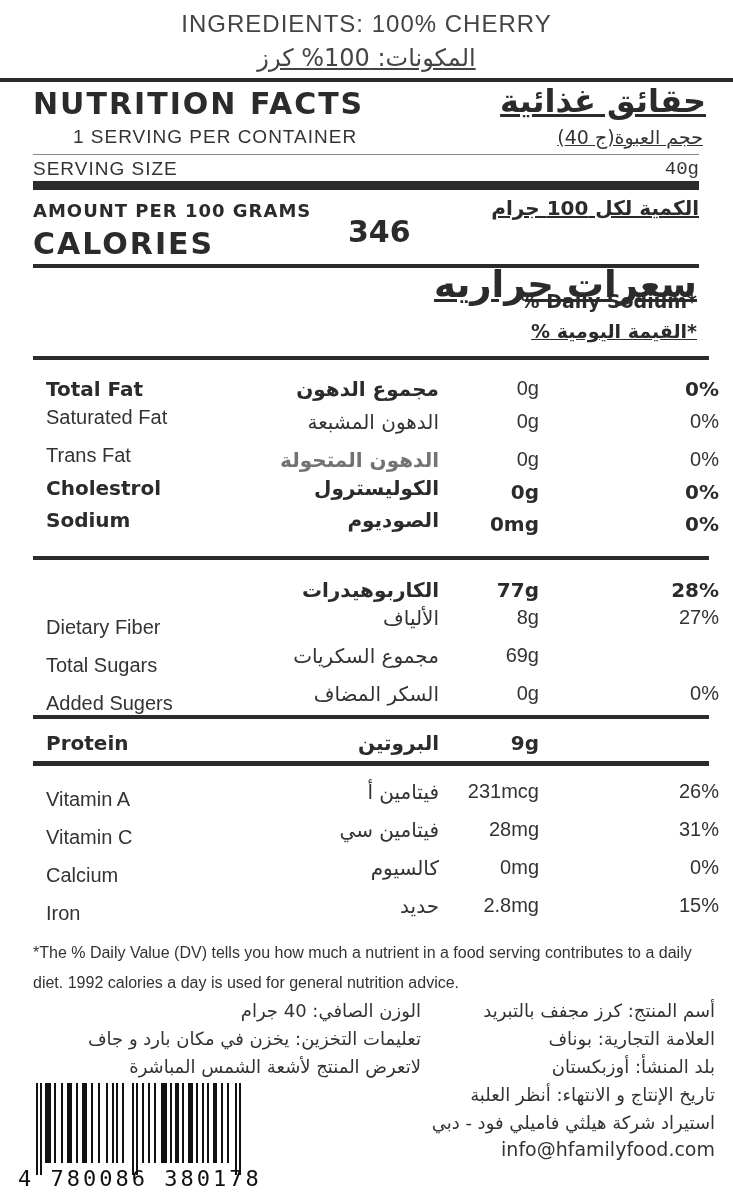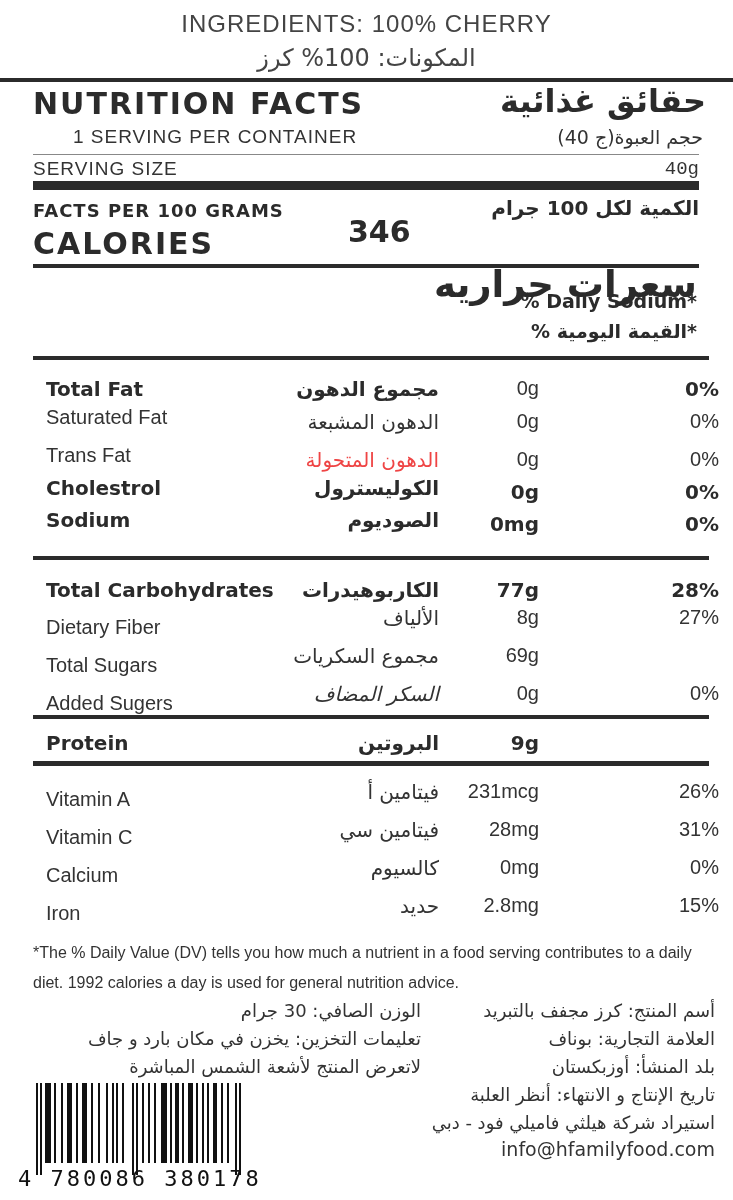--- a/index.html
+++ b/index.html
@@ -1,19 +1,19 @@
 <!DOCTYPE html>
 <html><head>
 <meta charset="utf-8">
 <style>
   * { box-sizing: border-box; margin: 0; padding: 0; }
   html, body { width: 733px; height: 1200px; background: #ffffff; overflow: hidden; }
   body { position: relative; color: #2b2b2b; font-family: "DejaVu Sans", sans-serif; }
   .abs { position: absolute; white-space: nowrap; }
-  .ar { direction: rtl; }
+  .ar { direction: rtl; text-decoration: underline; }
   .light { font-family: "Liberation Sans", sans-serif; font-weight: normal; color: #333; }
   .bold { font-family: "DejaVu Sans", sans-serif; font-weight: bold; color: #2b2b2b; }
   .rule { position: absolute; background: #2b2b2b; }
 
   #ing-en { top: 10px; left: 0; width: 733px; text-align: center; font-size: 24px; letter-spacing: 1px; font-family: "Liberation Sans", sans-serif; color: #444; }
   #ing-ar { top: 44px; left: 0; width: 733px; text-align: center; font-size: 24px; font-family: "DejaVu Sans", sans-serif; color: #444; }
 
   #nf-title { top: 86px; left: 33px; font-size: 30px; letter-spacing: 2px; }
   #nf-title-ar { top: 82px; right: 27px; font-size: 32px; }
   #serving-per { top: 126px; left: 33px; font-size: 19px; letter-spacing: 1px; margin-left: 40px; }
@@ -54,21 +54,21 @@
 
 <div id="nf-title" class="abs bold">NUTRITION FACTS</div>
 <div id="nf-title-ar" class="abs bold ar">حقائق غذائية</div>
 <div id="serving-per" class="abs light">1 SERVING PER CONTAINER</div>
 <div id="serving-per-ar" class="abs ar" style="font-family:'DejaVu Sans',sans-serif;color:#333;">حجم العبوة(ج 40)</div>
 <div class="rule" style="top:154px; left:33px; width:666px; height:1px; background:#888;"></div>
 <div id="serving-size" class="abs light">SERVING SIZE</div>
 <div id="serving-size-val" class="abs light">40g</div>
 <div class="rule" style="top:181px; left:33px; width:666px; height:9px;"></div>
 
-<div id="amount" class="abs bold">FACTS PER 100 GRAMS</div>
+<div id="amount" class="abs bold">AMOUNT PER 100 GRAMS</div>
 <div id="calories" class="abs bold">CALORIES</div>
 <div id="cal-val" class="abs bold">346</div>
 <div id="amount-ar" class="abs bold ar">الكمية لكل 100 جرام</div>
 <div id="calories-ar" class="abs bold ar">سعرات حراريه</div>
 <div class="rule" style="top:264px; left:33px; width:666px; height:4px;"></div>
 
 <div id="dv-en" class="abs bold">% Daily Sodium*</div>
 <div id="dv-ar" class="abs bold ar">*القيمة اليومية %</div>
 <div class="rule" style="top:356px; left:33px; width:676px; height:4px;"></div>
 
@@ -79,59 +79,58 @@
   <span class="pct bold">0%</span>
 </div>
 <div class="row" style="top:406px;">
   <span class="en light">Saturated Fat</span>
   <span class="arl" style="top:4px;color:#333;">الدهون المشبعة</span>
   <span class="amt light" style="top:4px;">0g</span>
   <span class="pct light" style="top:4px;">0%</span>
 </div>
 <div class="row" style="top:444px;">
   <span class="en light">Trans Fat</span>
-  <span class="arl" style="top:4px;color:#ef4444;">الدهون المتحولة</span>
+  <span class="arl" style="top:4px;color:#737373;font-weight:bold;">الدهون المتحولة</span>
   <span class="amt light" style="top:4px;">0g</span>
   <span class="pct light" style="top:4px;">0%</span>
 </div>
 <div class="row" style="top:476px;">
   <span class="en bold">Cholestrol</span>
   <span class="arl bold">الكوليسترول</span>
   <span class="amt bold" style="top:4px;">0g</span>
   <span class="pct bold" style="top:4px;">0%</span>
 </div>
 <div class="row" style="top:508px;">
   <span class="en bold">Sodium</span>
   <span class="arl bold">الصوديوم</span>
   <span class="amt bold" style="top:4px;">0mg</span>
   <span class="pct bold" style="top:4px;">0%</span>
 </div>
 <div class="rule" style="top:556px; left:33px; width:676px; height:4px;"></div>
 
 <div class="row" style="top:578px;">
-  <span class="en bold">Total Carbohydrates</span>
   <span class="arl bold">الكاربوهيدرات</span>
   <span class="amt bold">77g</span>
   <span class="pct bold">28%</span>
 </div>
 <div class="row" style="top:612px;padding-left:44px;">
   <span class="en light" style="top:4px;">Dietary Fiber</span>
   <span class="arl" style="top:-6px;color:#333;">الألياف</span>
   <span class="amt light" style="top:-6px;">8g</span>
   <span class="pct light" style="top:-6px;">27%</span>
 </div>
 <div class="row" style="top:650px;">
   <span class="en light" style="top:4px;">Total Sugars</span>
   <span class="arl" style="top:-6px;color:#333;">مجموع السكريات</span>
   <span class="amt light" style="top:-6px;">69g</span>
   <span class="pct light" style="top:-6px;"></span>
 </div>
 <div class="row" style="top:688px;">
   <span class="en light" style="top:4px;">Added Sugers</span>
-  <span class="arl" style="top:-6px;color:#333;font-style:italic;">السكر المضاف</span>
+  <span class="arl" style="top:-6px;color:#333;">السكر المضاف</span>
   <span class="amt light" style="top:-6px;">0g</span>
   <span class="pct light" style="top:-6px;">0%</span>
 </div>
 <div class="rule" style="top:715px; left:33px; width:676px; height:4px;"></div>
 
 <div class="row" style="top:731px;">
   <span class="en bold">Protein</span>
   <span class="arl bold">البروتين</span>
   <span class="amt bold">9g</span>
   <span class="pct bold"></span>
@@ -165,21 +164,21 @@
 
 <div id="footnote" class="abs">*The % Daily Value (DV) tells you how much a nutrient in a food serving contributes to a daily diet. 1992 calories a day is used for general nutrition advice.</div>
 
 <div class="info" style="right:18px; top:1000px;">أسم المنتج: كرز مجفف بالتبريد</div>
 <div class="info" style="right:18px; top:1028px;">العلامة التجارية: بوناف</div>
 <div class="info" style="right:18px; top:1056px;">بلد المنشأ: أوزبكستان</div>
 <div class="info" style="right:18px; top:1084px;">تاريخ الإنتاج و الانتهاء: أنظر العلبة</div>
 <div class="info" style="right:18px; top:1112px;">استيراد شركة هيلثي فاميلي فود - دبي</div>
 <div id="email">info@hfamilyfood.com</div>
 
-<div class="info" style="right:312px; top:1000px;">الوزن الصافي:  30 جرام</div>
+<div class="info" style="right:312px; top:1000px;">الوزن الصافي:  40 جرام</div>
 <div class="info" style="right:312px; top:1028px;">تعليمات التخزين: يخزن في مكان بارد و جاف</div>
 <div class="info" style="right:312px; top:1056px;">لاتعرض المنتج لأشعة الشمس المباشرة</div>
 
 <svg id="barcode" viewBox="0 0 210 92" preserveAspectRatio="none">
   <g fill="#111">
     <rect x="0" y="0" width="2" height="92"></rect>
       <rect x="4" y="0" width="2" height="92"></rect>
     <rect x="9" y="0" width="6" height="80"></rect>
       <rect x="18" y="0" width="2" height="80"></rect>
     <rect x="25" y="0" width="2" height="80"></rect>

